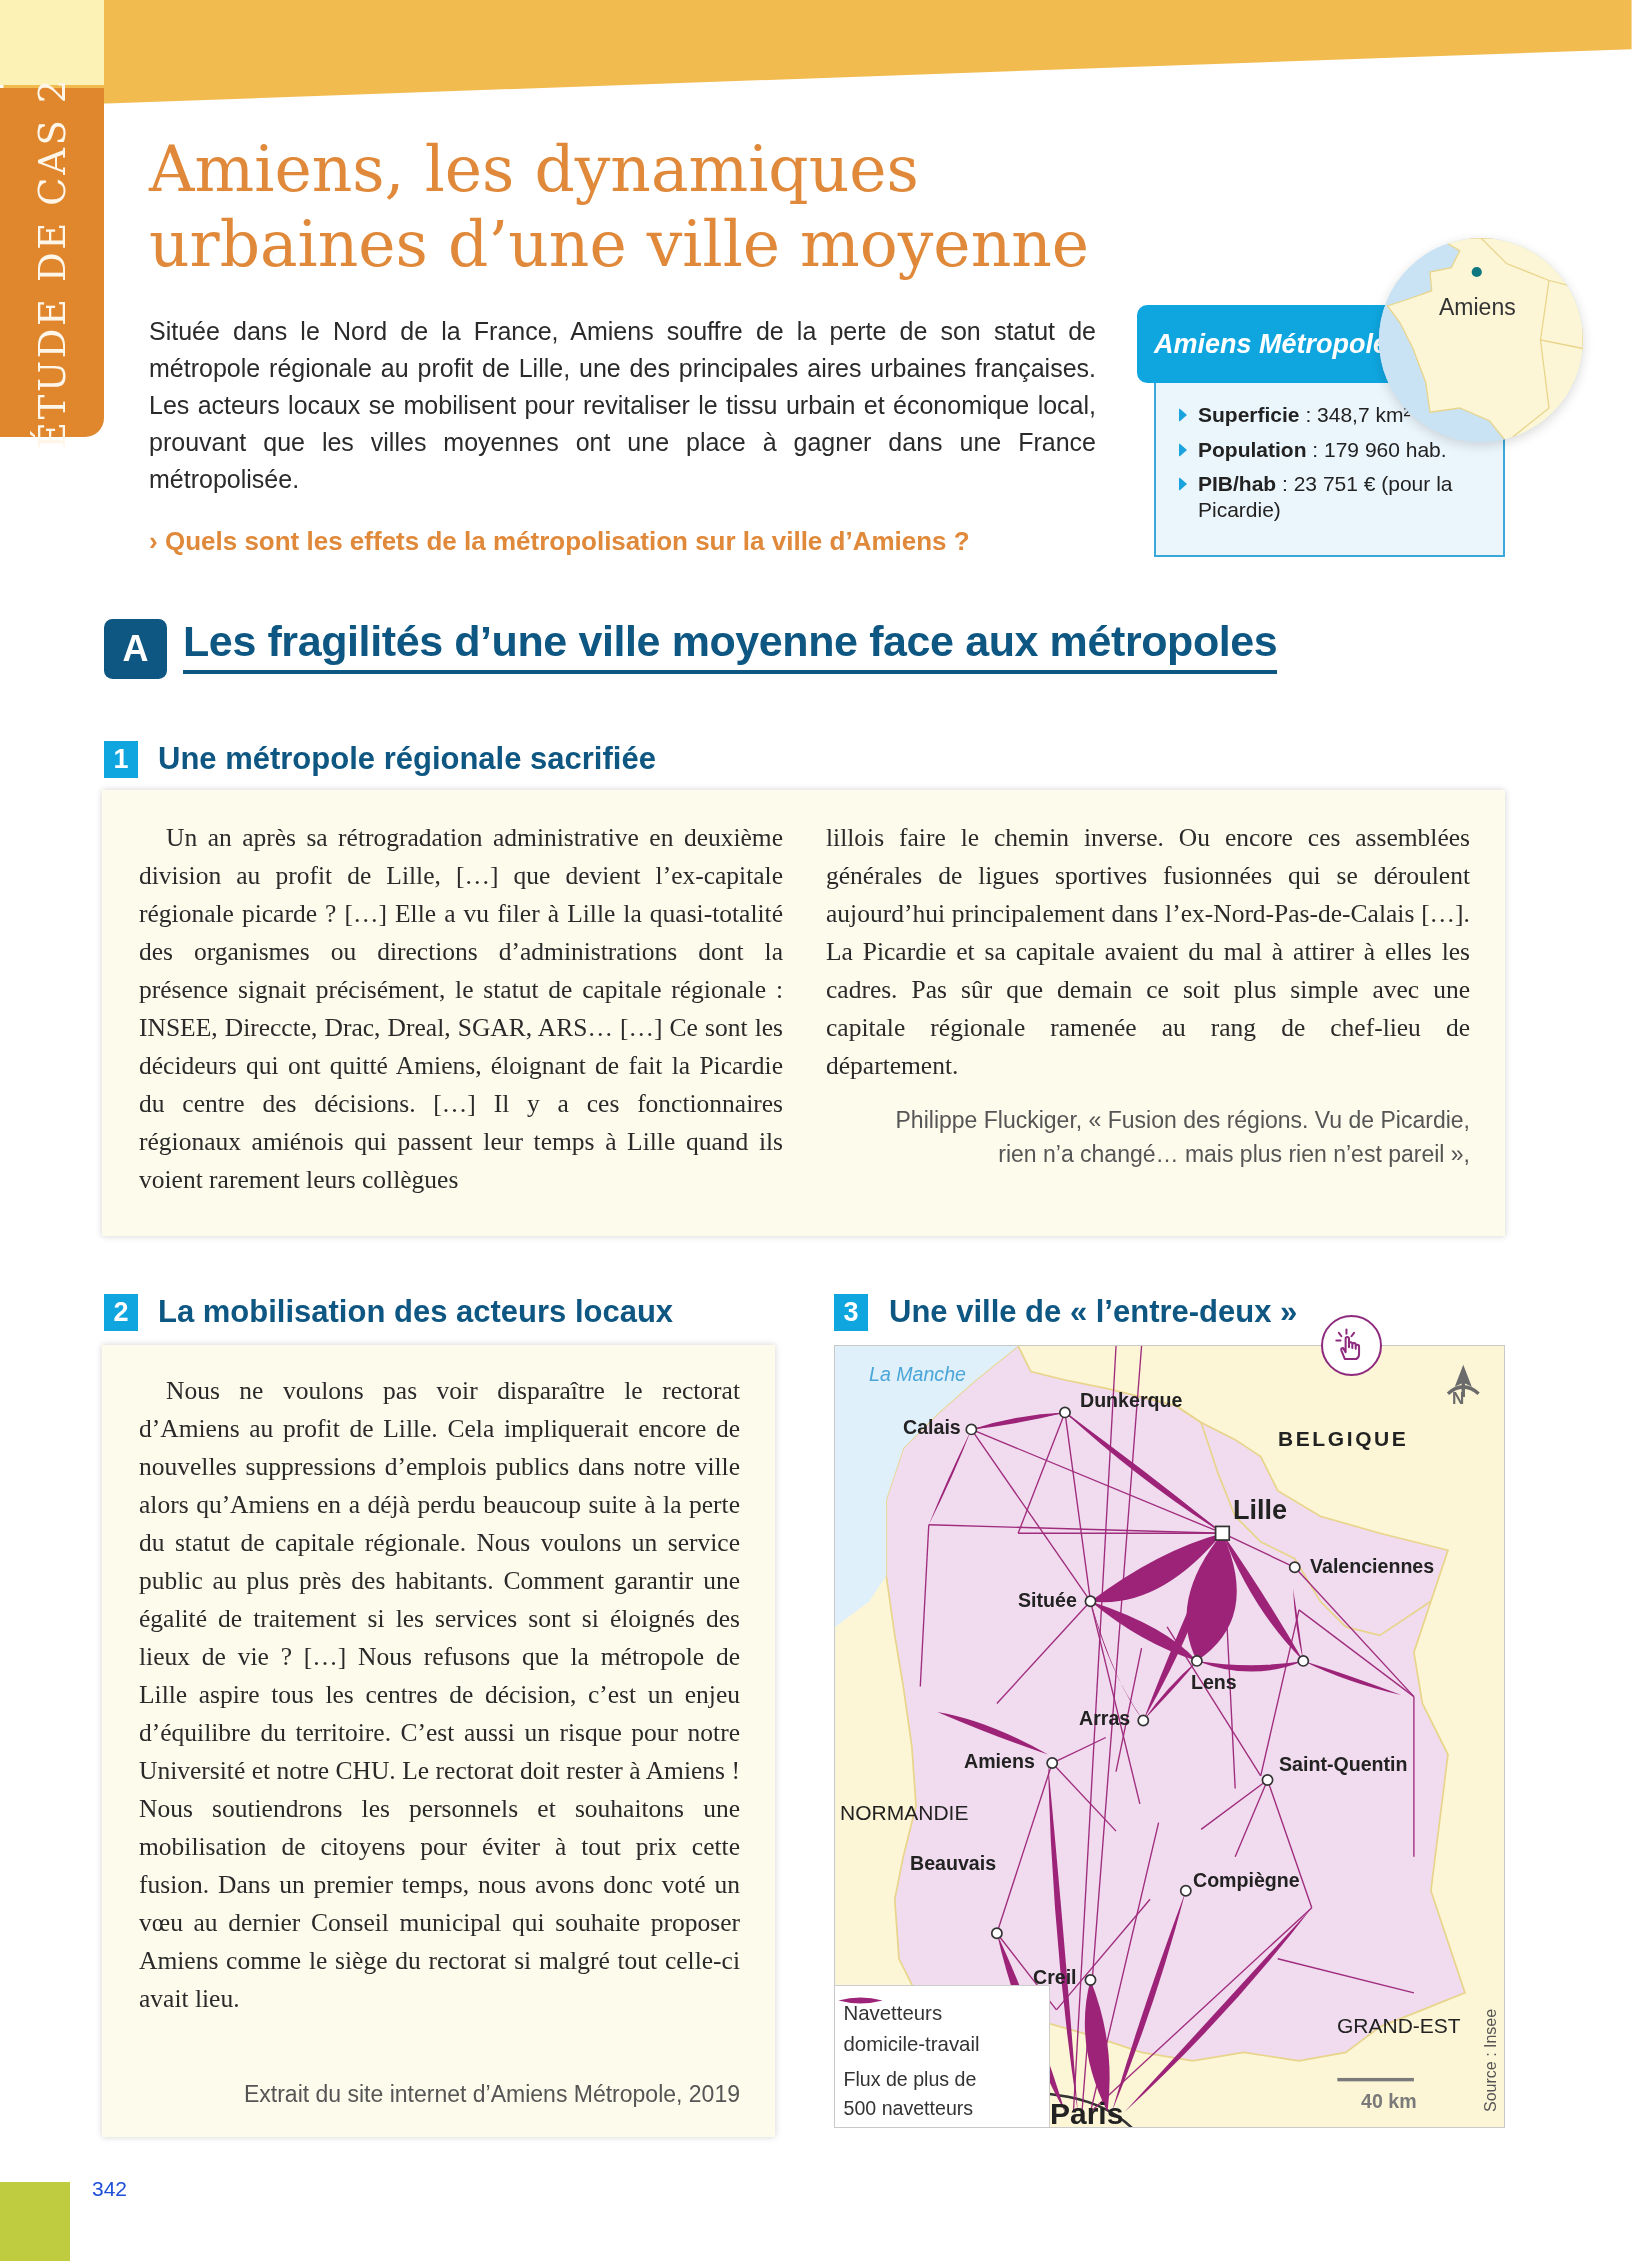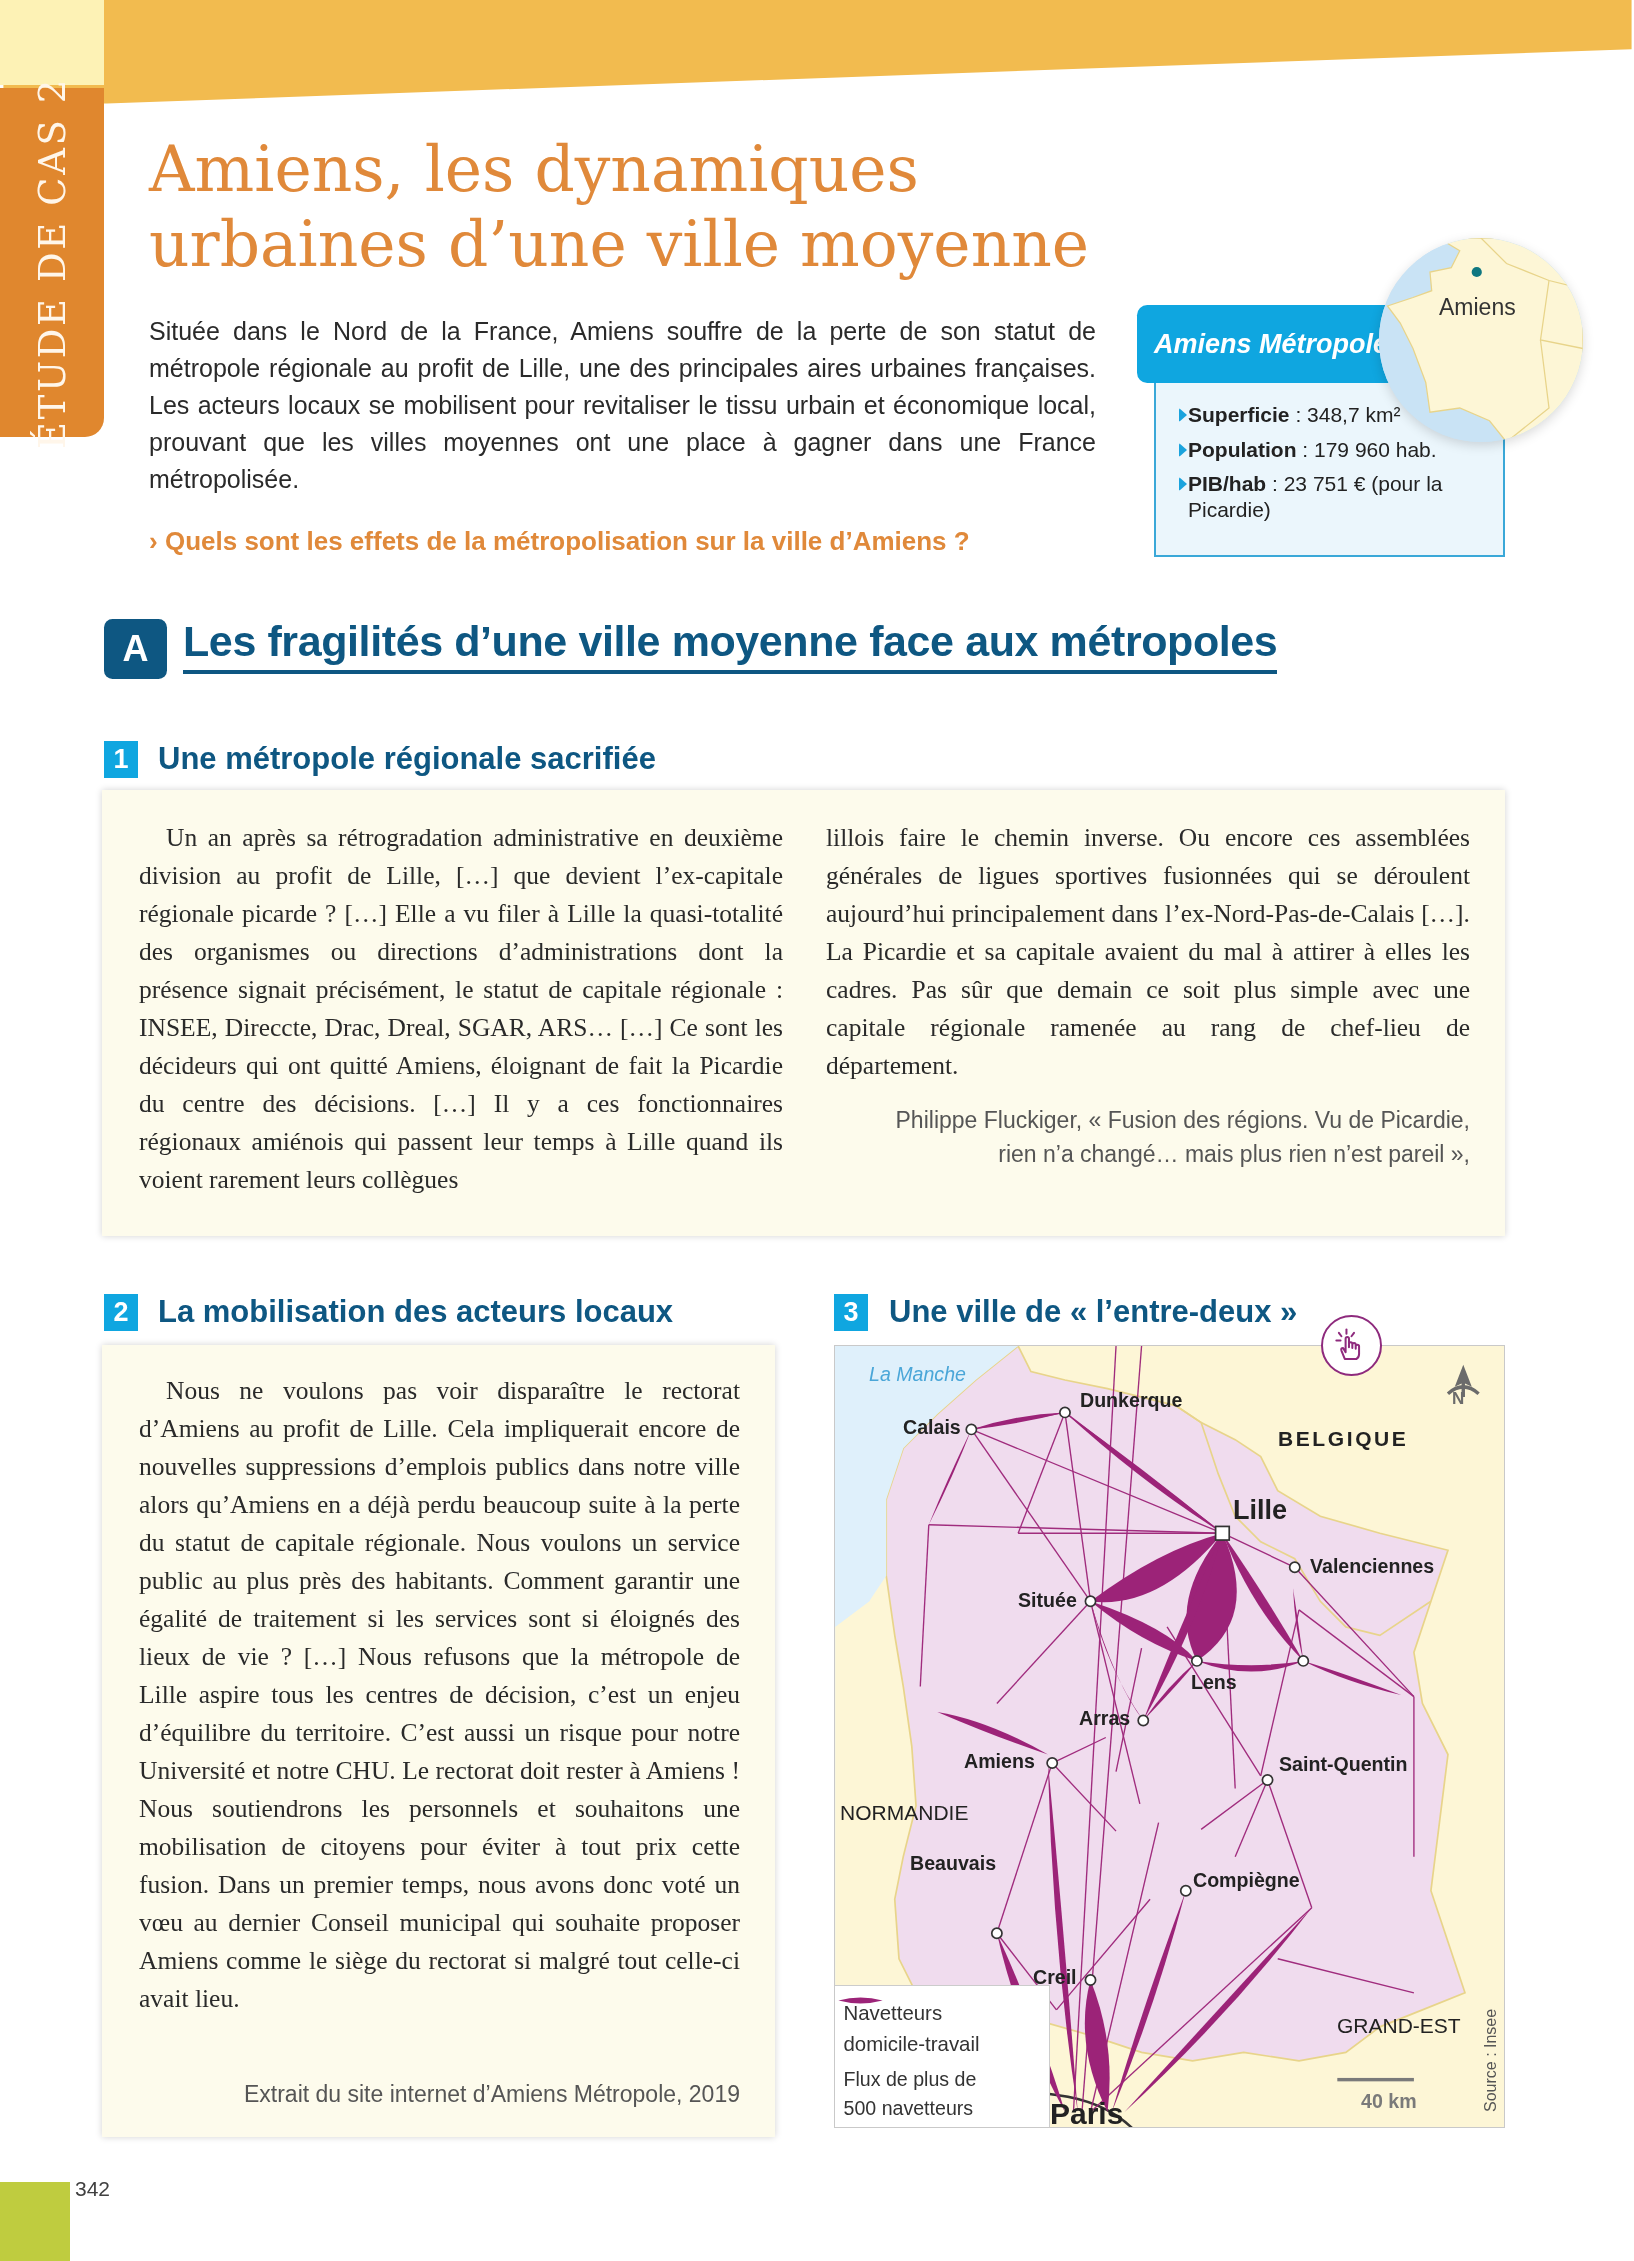--- a/index.html
+++ b/index.html
@@ -39,21 +39,21 @@
   
   .info-box { left: 1154px; top: 375px; width: 351px; height: 182px; background: #ebf6fc; border: 2.6px solid #3aa8d8; }
   .info-head {
     left: 1137px; top: 305px; width: 272px; height: 78px;
     background: #0fa6e0; border-radius: 10.2px 0 0 10.2px;
     color: #fff; font-style: italic; font-weight: bold; font-size: 27px;
     display: flex; align-items: center; padding-left: 17px;
     font-family: "Liberation Sans", sans-serif;
   }
   .info-list { left: 1179px; top: 402px; width: 315px; list-style: none; }
-  .info-list li { font-size: 21px; line-height: 26px; color: #222; margin-bottom: 8.5px; padding-left: 9px; position: relative; font-family: "Liberation Sans", sans-serif; }
+  .info-list li { font-size: 21px; line-height: 26px; color: #222; margin-bottom: 8.5px; padding-left: 19px; position: relative; font-family: "Liberation Sans", sans-serif; }
   .info-list li .bullet { position: absolute; left: 0; top: 6px; width: 0; height: 0; border-top: 7.7px solid transparent; border-bottom: 7.7px solid transparent; border-left: 8.5px solid #1aa3dd; border-radius: 1.7px; }
   .info-list li b { font-weight: bold; }
   .globe { left: 1379px; top: 238px; width: 204px; height: 204px; border-radius: 50%; overflow: hidden; box-shadow: 0 3.4px 12px rgba(0,0,0,0.15); background: #c9e3f5; }
   .globe-label { position: absolute; left: 1439px; top: 294px; font-size: 23px; color: #333; font-family: "Liberation Sans", sans-serif; }
 
   
   .sec-badge { left: 104px; top: 619px; width: 63px; height: 60px; background: #0e5782; border-radius: 8.5px; color: #fff; font-weight: bold; font-size: 36px; display: flex; align-items: center; justify-content: center; font-family: "Liberation Sans", sans-serif; }
   .sec-title { left: 183px; top: 615px; font-size: 43px; font-weight: bold; color: #0e5782; font-family: "Liberation Sans", sans-serif; border-bottom: 4.3px solid #0e5782; padding-bottom: 1.7px; line-height: 53px; letter-spacing: -0.4px; }
 
   
@@ -69,21 +69,21 @@
   .map { left: 834px; top: 1345px; width: 671px; height: 783px; border: 1.7px solid #c9c9c9; overflow: hidden; background: #dff0fb; }
   .map svg { position: absolute; left: 0; top: 0; }
   .map-label { position: absolute; font-family: "Liberation Sans", sans-serif; color: #222; white-space: nowrap; }
   .legend { position: absolute; left: 0; top: 639px; width: 215px; height: 145px; background: #fff; border-top: 1.7px solid #ccc; border-right: 1.7px solid #ccc; padding: 12px 8.5px; }
   .legend-title { font-weight: normal; font-size: 20.4px; line-height: 31px; color: #333; font-family: "Liberation Sans", sans-serif; }
   .legend-item { display: flex; align-items: flex-start; margin-top: 5.1px; }
   .legend-item span.txt { font-size: 19.6px; line-height: 29px; color: #333; font-family: "Liberation Sans", sans-serif; }
 
   .hand-icon { left: 1321px; top: 1315px; width: 61px; height: 61px; border-radius: 50%; border: 2.6px solid #8e2a7d; background: #fff; display: flex; align-items: center; justify-content: center; }
 
-  .page-num { left: 75px; top: 2177px; font-size: 21px; color: #404040; font-family: "Liberation Sans", sans-serif; }
+  .page-num { left: 92px; top: 2177px; font-size: 21px; color: #1d4ed8; font-family: "Liberation Sans", sans-serif; }
   .green-block { left: 0; top: 2182px; width: 70px; height: 79px; background: #bfcc3f; }
 </style>
 </head>
 <body>
 
 <svg class="abs banner" width="1635" height="106" viewBox="0 0 1920 125">
   <polygon points="0,0 1920,0 1920,58 122,122 0,122" fill="#f2bb4f"></polygon>
 </svg>
 <div class="abs left-strip"></div>
 

